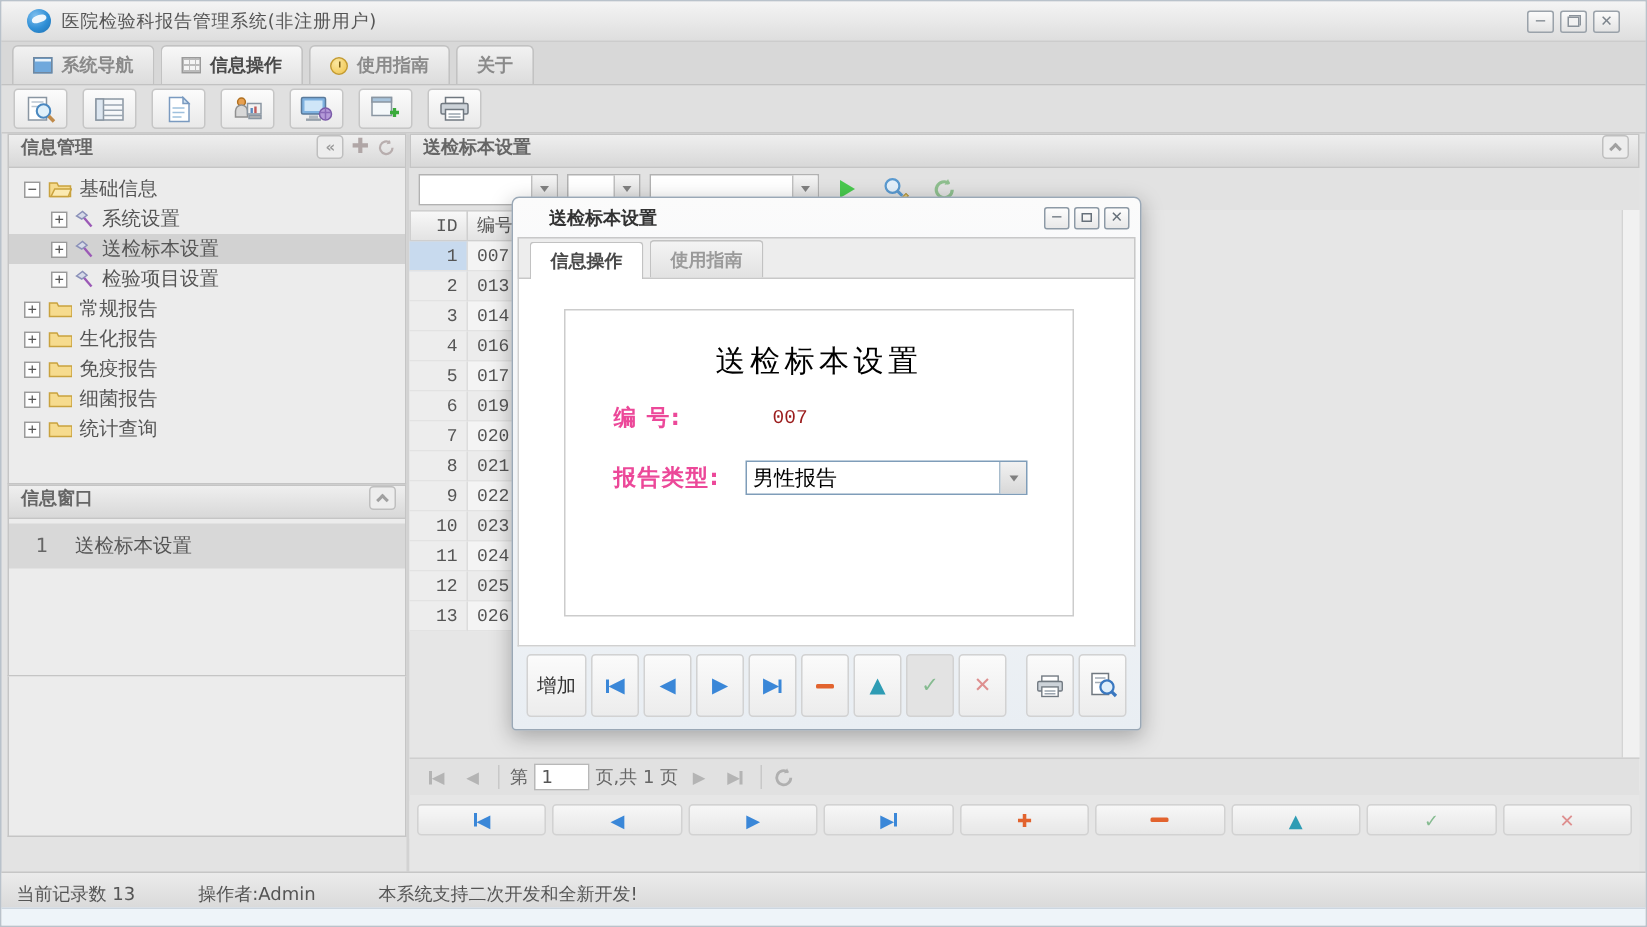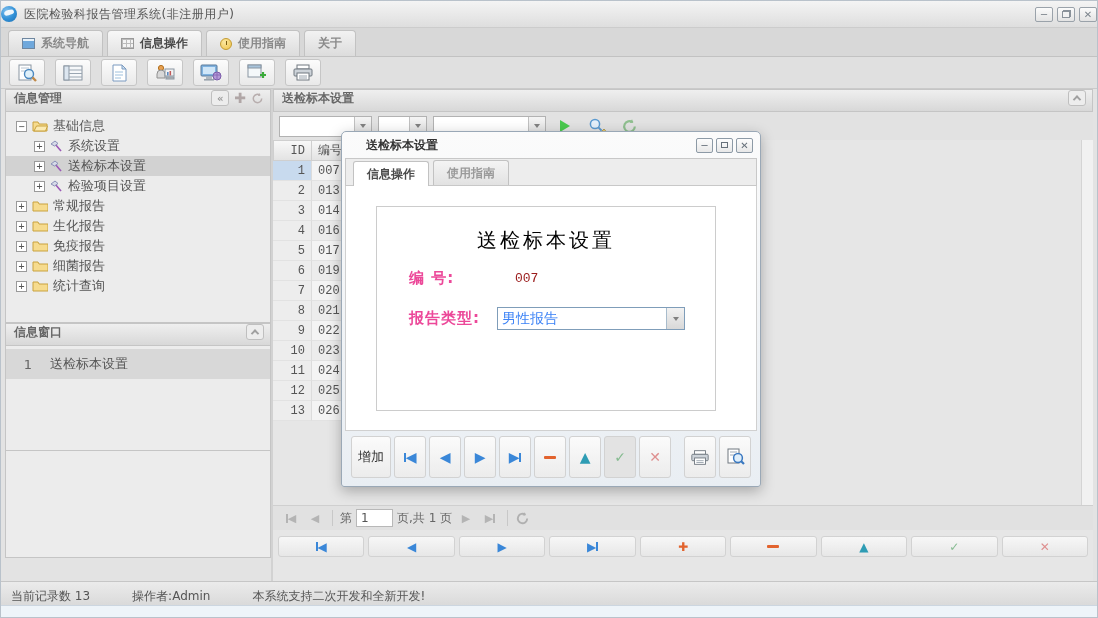--- a/index.html
+++ b/index.html
@@ -4,21 +4,21 @@
 <style>
   * { margin:0; padding:0; box-sizing:border-box; }
   html,body { width:1098px; height:618px; }
   body { font-family:"DejaVu Sans","Liberation Sans",sans-serif; font-size:12px; color:#555;
          background:#e3e3e3; position:relative; overflow:hidden; }
   .window { position:absolute; inset:0; border:1px solid #b9c2cb; background:#e3e3e3; }
 
   
   .titlebar { position:absolute; left:0; top:0; right:0; height:27px;
     background:linear-gradient(#f4f4f4,#dedede); border-bottom:1px solid #cccccc;
-    display:flex; align-items:center; padding:0 0; }
+    display:flex; align-items:center; padding:0 17px; }
   .logo { width:16px; height:16px; border-radius:50%; background:radial-gradient(circle at 35% 30%, #7fc0ef 0%, #2f8fd6 55%, #1f6fb0 100%);
     position:relative; overflow:hidden; margin-right:7px; flex:0 0 auto; }
   .logo::after { content:""; position:absolute; left:3px; top:4px; width:10px; height:5px;
     background:#fff; border-radius:50% 50% 40% 40%; transform:rotate(-18deg); opacity:.9; }
   .win-title { color:#555; font-size:12px; letter-spacing:.5px; }
   .winctl { margin-left:auto; display:flex; gap:4px; }
   .winctl .wbtn { width:18px; height:15px; border:1px solid #9aa2aa; border-radius:2px;
     background:linear-gradient(#fbfbfb,#e3e3e3); color:#7c848c; font-size:10px; line-height:13px;
     text-align:center; display:flex; align-items:center; justify-content:center; }
   .restore-glyph { position:relative; width:9px; height:8px; display:inline-block; }
@@ -138,21 +138,21 @@
     border-bottom:none; border-radius:3px 3px 0 0; margin-right:4px; font-weight:bold; }
   .dtab.active { background:#fff; color:#4a4a4a; position:relative; top:1px; }
   .dtab.inactive { background:linear-gradient(#f4f4f4,#e2e2e2); color:#9a9a9a; }
   .dbody { background:#fff; border:1px solid #d0d0d0; border-top:none; height:245px; position:relative; }
   .fieldbox { position:absolute; left:30px; right:40px; top:20px; height:205px; border:1px solid #ccc; }
   .fheading { text-align:center; margin-top:20px; font-size:20px; color:#000; letter-spacing:3px; }
   .frow { position:absolute; left:32px; display:flex; align-items:center; }
   .flabel { font-size:15px; font-weight:bold; color:#ec4899; letter-spacing:1px; width:88px; }
   .fvalue-red { color:#9b1c1c; font-size:13px; margin-left:18px; font-family:"Liberation Mono","DejaVu Sans Mono",monospace; }
   .fselect { width:188px; height:23px; border:1px solid #7f9db9; background:#fff; display:flex; align-items:center; }
-  .fselect .sval { flex:1; padding-left:4px; font-size:14px; color:#3b82f6; }
+  .fselect .sval { flex:1; padding-left:4px; font-size:14px; color:#000000; }
   .fselect .sarr { width:18px; height:100%; background:linear-gradient(#f2f2f2,#d8d8d8); border-left:1px solid #a8bccc;
     display:flex; align-items:center; justify-content:center; }
   .finput { width:188px; height:22px; border:1px solid #7f9db9; background:#fff; font-size:14px; color:#111;
     padding-left:4px; font-family:inherit; }
   .dfooter { height:52px; display:flex; align-items:center; gap:3px; padding:0 6px; }
   .fbtn { height:42px; border:1px solid #d2d2d2; border-radius:3px; background:linear-gradient(#fbfbfb,#ececec);
     display:flex; align-items:center; justify-content:center; font-size:14px; }
   .fbtn.txt { width:54px; color:#333; font-size:13px; }
   .fbtn.sq { width:43px; }
   .fbtn.pressed { background:#e3e3e3; }

